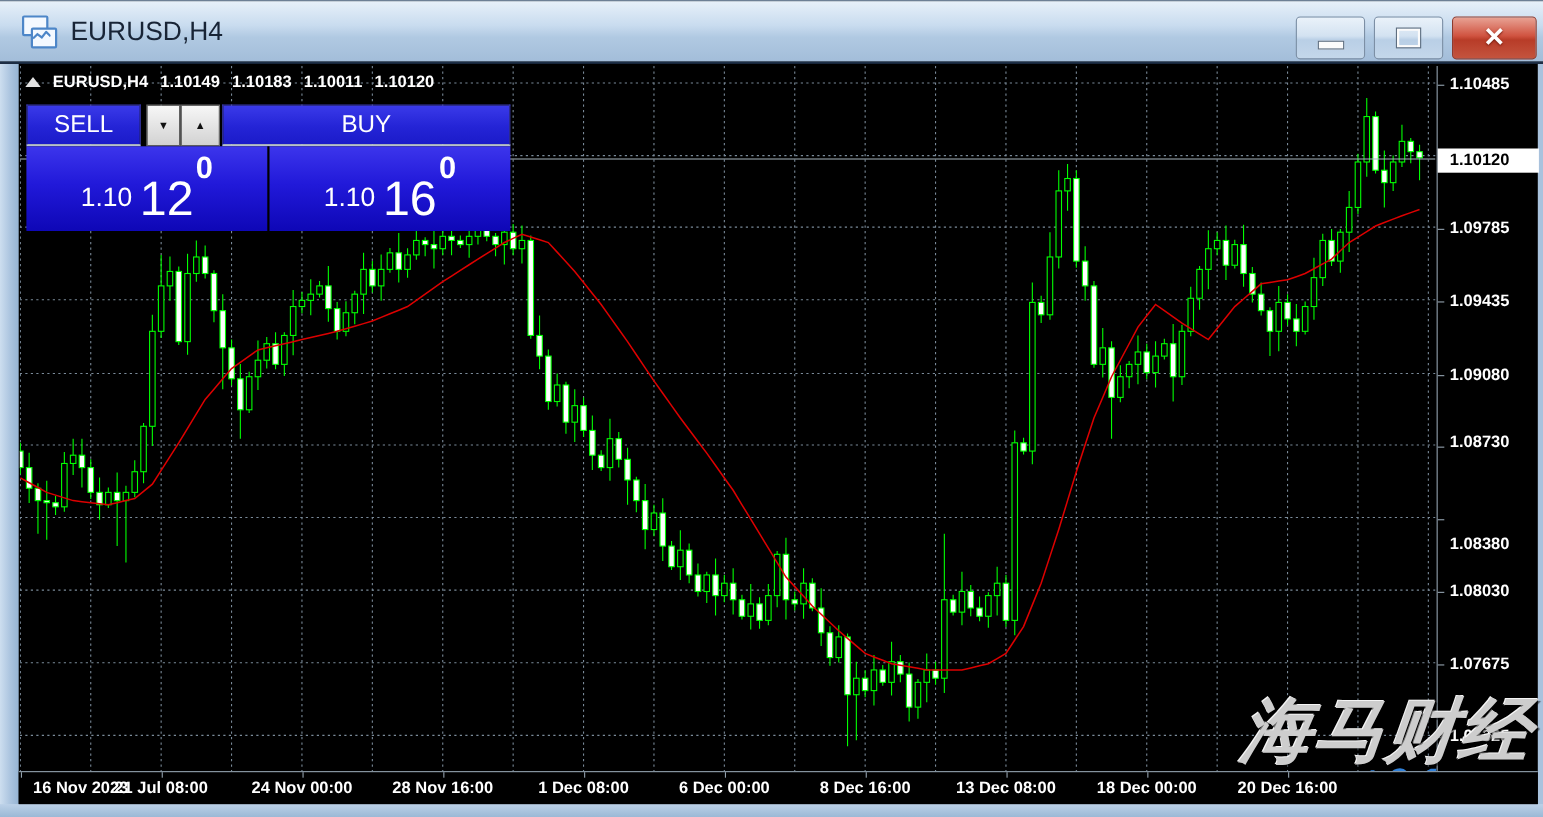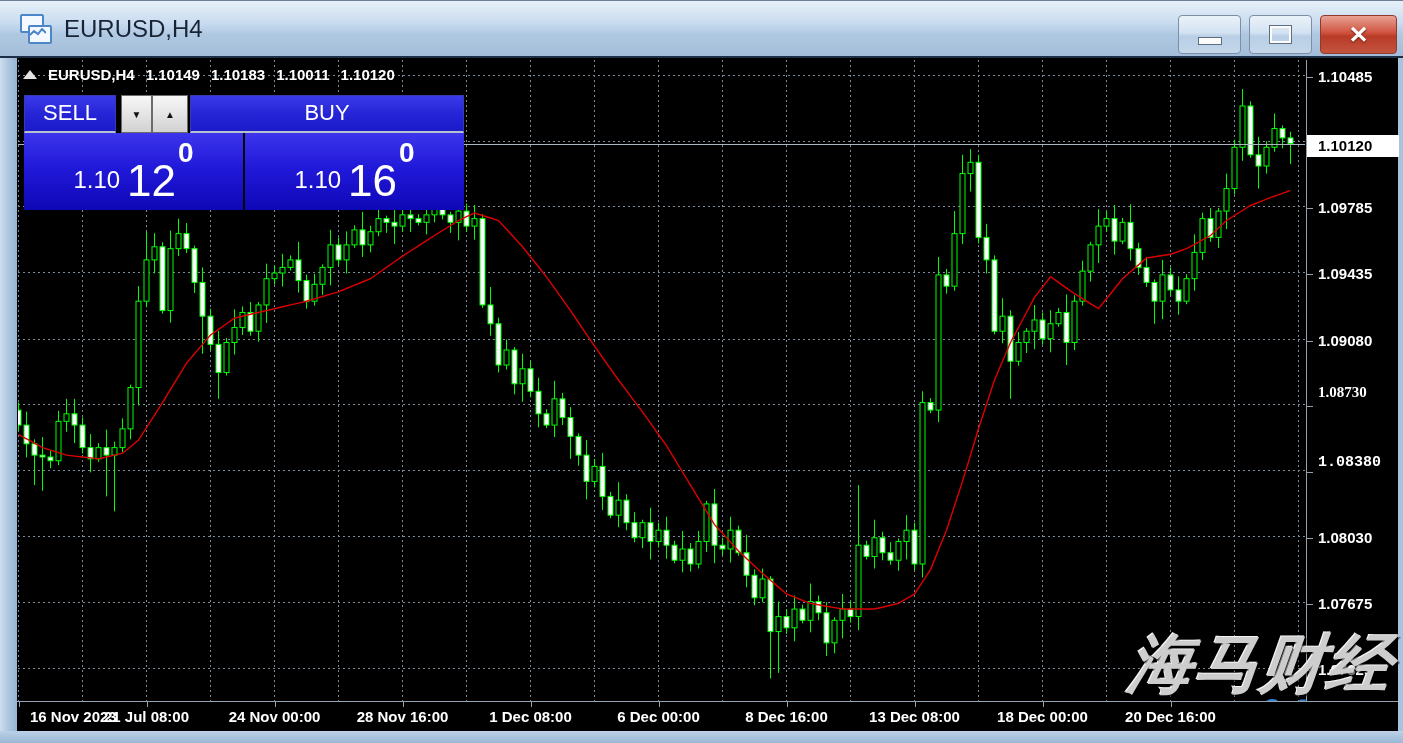--- a/index.html
+++ b/index.html
@@ -41,21 +41,21 @@
     font-weight:700;display:flex;align-items:center;white-space:nowrap;}
   .collapse-tri{width:0;height:0;border-left:7px solid transparent;border-right:7px solid transparent;
     border-bottom:9px solid #e2e2e2;margin-right:10px;}
   #chartHeader span{margin-right:11px;}
   
   #panel{position:absolute;left:7px;top:37px;width:440px;height:115px;z-index:5;}
   .panel-top{display:flex;height:38px;}
   .trade-btn{box-sizing:border-box;height:38px;color:#fff;font-size:22px;text-align:center;
     line-height:34px;background:linear-gradient(180deg,#3a3ae9 0%,#2424d6 55%,#1b1bc9 100%);
     border:1px solid #3939b0;border-bottom:2px solid #b7c1cd;}
-  .sell{width:92px;margin-right:5px;}
+  .sell{width:104px;margin-right:5px;}
   .buy{width:106px;margin-left:2px;flex:1;}
   .spin-btn{box-sizing:border-box;width:31px;height:38px;border:1px solid #6b6b6b;
     background:linear-gradient(180deg,#f7f7f7,#d2d2d2);color:#111;font-size:10px;
     display:flex;align-items:center;justify-content:center;}
   .spin-up{width:36px;}
   .vol-input{box-sizing:border-box;width:154px;height:38px;border:1px solid #6b6b6b;border-left:none;
     border-right:none;background:#fff;color:#000;font-size:23px;text-align:right;padding:0 10px 0 0;
     font-family:"Liberation Sans",sans-serif;outline:none;}
   .panel-bottom{position:absolute;left:0;top:38px;right:0;bottom:0;display:flex;
     background:linear-gradient(180deg,#3c35ec 0%,#2119d9 45%,#0e07b6 100%);}
@@ -512,23 +512,23 @@
     <div id="yaxis">
         <div class="ytick" style="top: 17px;"></div>
         <div class="ylab" style="top: 7px;">1.10485</div>
         <div class="ytick" style="top: 148.4px;"></div>
         <div class="ylab" style="top: 138.4px;">1.09785</div>
         <div class="ytick" style="top: 214.1px;"></div>
         <div class="ylab" style="top: 204.1px;">1.09435</div>
         <div class="ytick" style="top: 280.738px;"></div>
         <div class="ylab" style="top: 270.738px;">1.09080</div>
         <div class="ytick" style="top: 346.438px;"></div>
-        <div class="ylab" style="top: 322px; font-family: Liberation Serif, serif;">1.08730</div>
+        <div class="ylab" style="top: 332px;">1.08730</div>
         <div class="ytick" style="top: 412.138px;"></div>
-        <div class="ylab" style="top: 393px; font-family: Liberation Mono, monospace;">1.08380</div>
+        <div class="ylab" style="top: 425px;">1.08380</div>
         <div class="ytick" style="top: 477.838px;"></div>
         <div class="ylab" style="top: 467.838px;">1.08030</div>
         <div class="ytick" style="top: 544.476px;"></div>
         <div class="ylab" style="top: 534.476px;">1.07675</div>
         <div class="ytick" style="top: 610.176px;"></div>
         <div class="ylab" style="top: 600.176px;">1.07325</div>
         <div id="priceTag" style="top: 74.5156px;">1.10120</div>
       </div>
     <div id="timeaxis">
         <div class="xtick" style="left: 1.5px;"></div>

